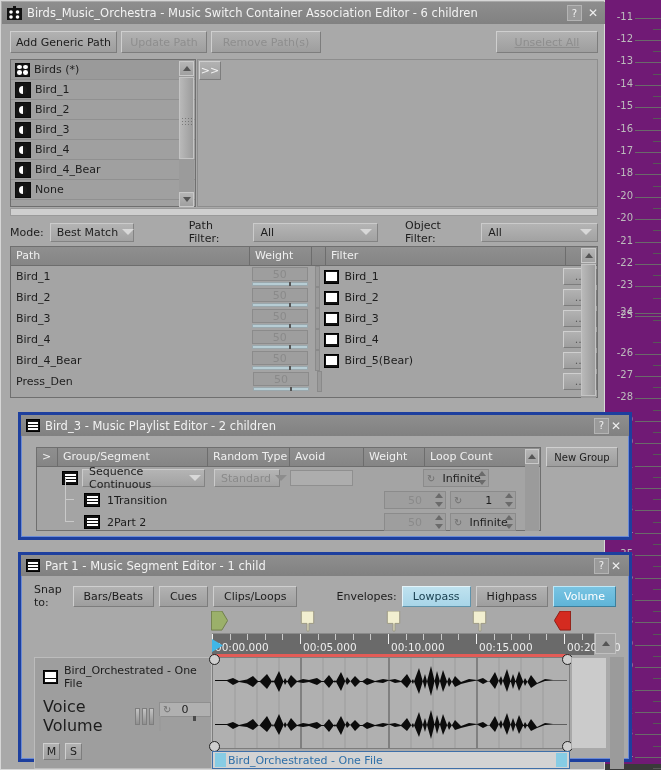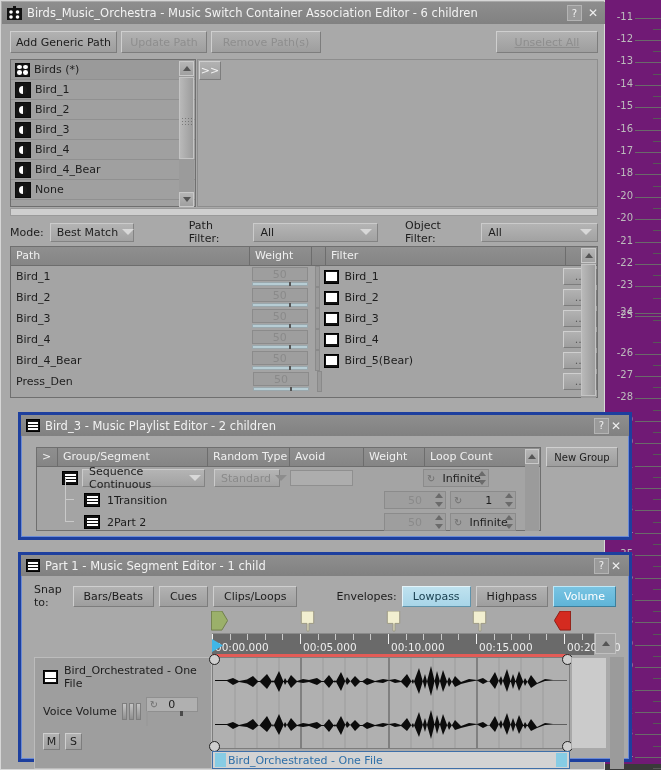--- a/index.html
+++ b/index.html
@@ -177,21 +177,21 @@
   .tl-scroll{position:absolute;right:0;top:22px;width:21px;height:21px;background:#a3a3a3;border:1px solid #c0c0c0;box-sizing:border-box;
       display:flex;align-items:center;justify-content:center;}
 
   .redline{position:absolute;left:188px;top:75px;width:358px;height:3px;background:#e35c57;}
   .trackpanel{position:absolute;left:10px;top:78px;width:178px;height:112px;background:#9e9e9e;border:1px solid #bcbcbc;box-sizing:border-box;}
   .tp-title{display:flex;align-items:center;gap:6px;padding:6px 0 0 8px;font-size:11px;color:#1d1d1d;}
   .tp-ico{width:15px;height:14px;background:#111;border:1px solid #000;flex:0 0 auto;
       display:flex;flex-direction:column;justify-content:space-around;padding:1px;box-sizing:border-box;}
   .tp-ico i{height:3px;background:#fff;}
   .vvrow{display:flex;align-items:center;gap:5px;padding:7px 0 0 8px;}
-  .vvlab{font-size:11px;color:#1d1d1d;}
+  .vvlab{font-size:16px;color:#1d1d1d;}
   .meter{display:flex;gap:2px;align-items:flex-end;}
   .meter span{width:5px;height:17px;background:linear-gradient(#c4c4c4,#8f8f8f);border:1px solid #7e7e7e;box-sizing:border-box;}
   .vnum{width:52px;height:15px;background:#b0b0b0;border:1px solid #8f8f8f;box-sizing:border-box;
       display:flex;align-items:center;justify-content:center;font-size:11px;color:#1d1d1d;position:relative;}
   .vslider{width:52px;height:5px;background:#bdbdbd;border:1px solid #9a9a9a;box-sizing:border-box;position:relative;margin-top:2px;}
   .vslider i{position:absolute;left:33px;top:-1px;width:3px;height:5px;background:#4a4a4a;}
   .msrow{display:flex;gap:5px;padding:8px 0 0 8px;}
   .msbtn{width:17px;height:17px;background:linear-gradient(#b2b2b2,#9e9e9e);border:1px solid #cfcfcf;
       border-right-color:#7d7d7d;border-bottom-color:#7d7d7d;box-sizing:border-box;
       display:flex;align-items:center;justify-content:center;font-size:11px;color:#1d1d1d;cursor:pointer;}

